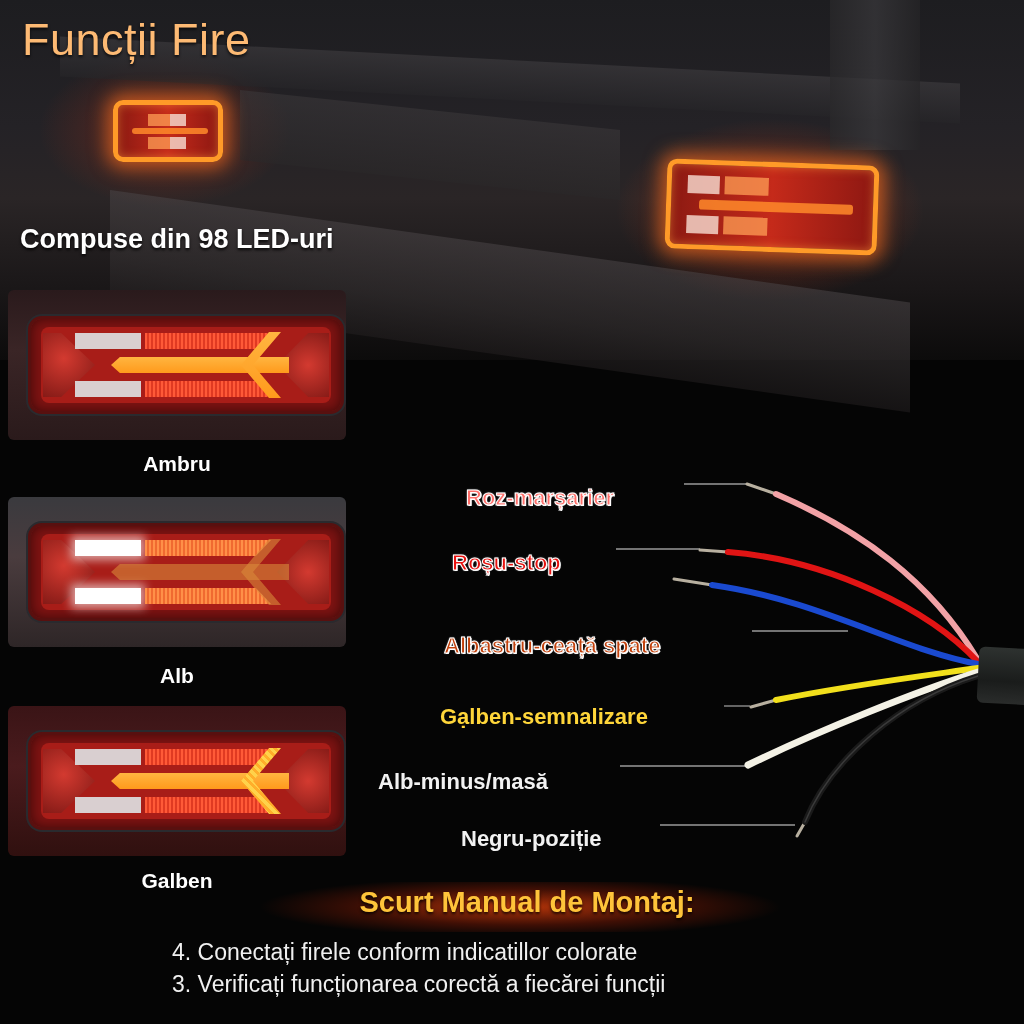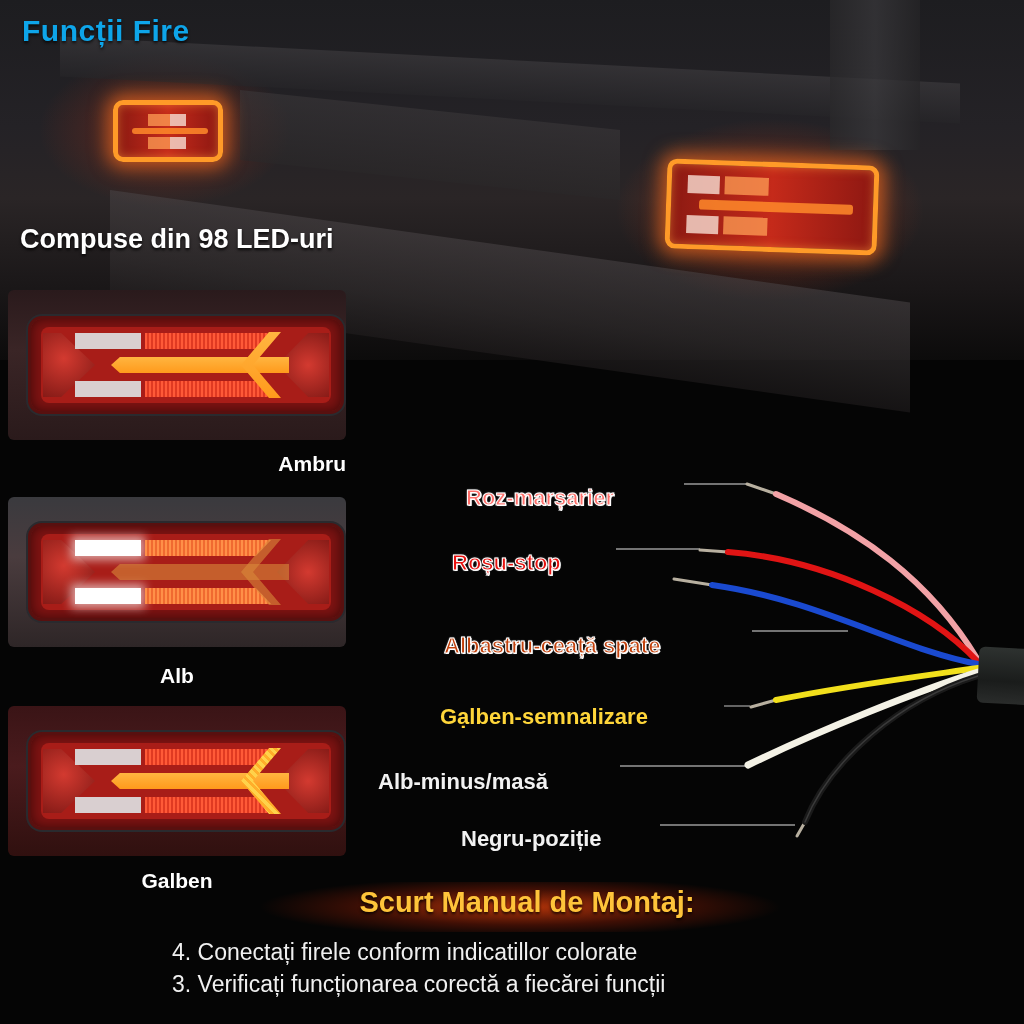--- a/index.html
+++ b/index.html
@@ -52,21 +52,21 @@
   .truck-lamp .wblock {
     position:absolute; width:16%; height:22%; background:#f3d3c8; opacity:0.85;
   }
   .truck-lamp .ablock {
     position:absolute; width:22%; height:22%; background:#ff9f55; opacity:0.75;
   }
 
   
   .title {
     left:22px; top:14px;
-    font-size:30px; font-weight:bold; color:#0ea5e9;
+    font-size:45px; font-weight:normal; color:#fdba74;
     letter-spacing:0.5px;
     text-shadow:0 2px 3px rgba(0,0,0,0.7);
   }
   .subtitle {
     left:20px; top:224px;
     font-size:27px; font-weight:bold; color:#ffffff;
     text-shadow:0 2px 3px rgba(0,0,0,0.85);
   }
 
   
@@ -221,21 +221,21 @@
       <div class="tri-right"></div>
       <div class="wbar" style="top:6px;"></div>
       <div class="wbar" style="top:54px;"></div>
       <div class="reflector" style="top:6px;"></div>
       <div class="reflector bottom" style="top:54px;"></div>
       <div class="arrow-bar"></div>
       <div class="y-arm"></div>
     </div>
   </div>
 </div>
-<div class="abs lamp-label" style="top:452px;text-align:right;">Ambru</div>
+<div class="abs lamp-label" style="top:452px;">Ambru</div>
 
 <div class="abs lamp-card alb" style="top:497px;">
   <div class="lamp-body">
     <div class="lamp-inner">
       <div class="tri-left"></div>
       <div class="tri-right"></div>
       <div class="wbar" style="top:6px;"></div>
       <div class="wbar" style="top:54px;"></div>
       <div class="reflector" style="top:6px;"></div>
       <div class="reflector bottom" style="top:54px;"></div>

